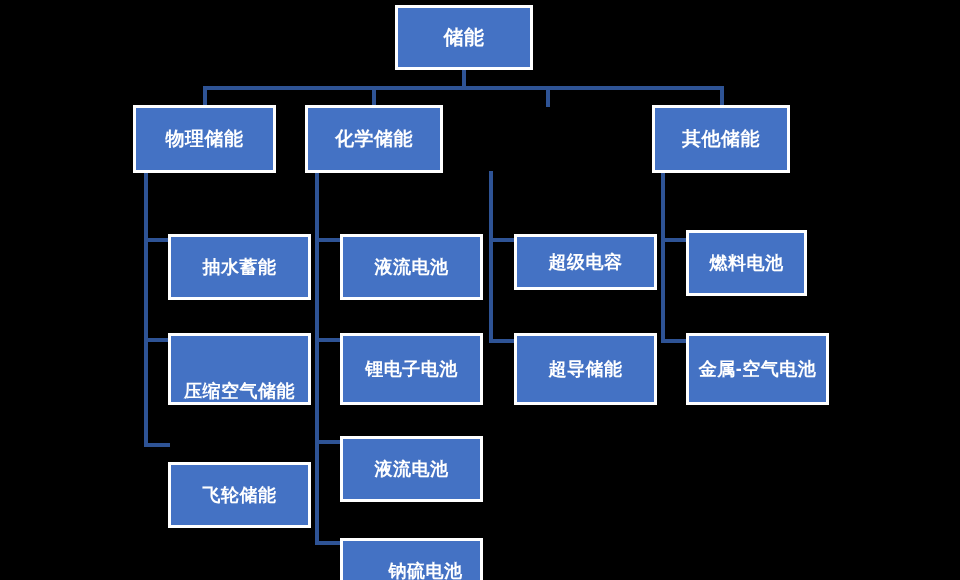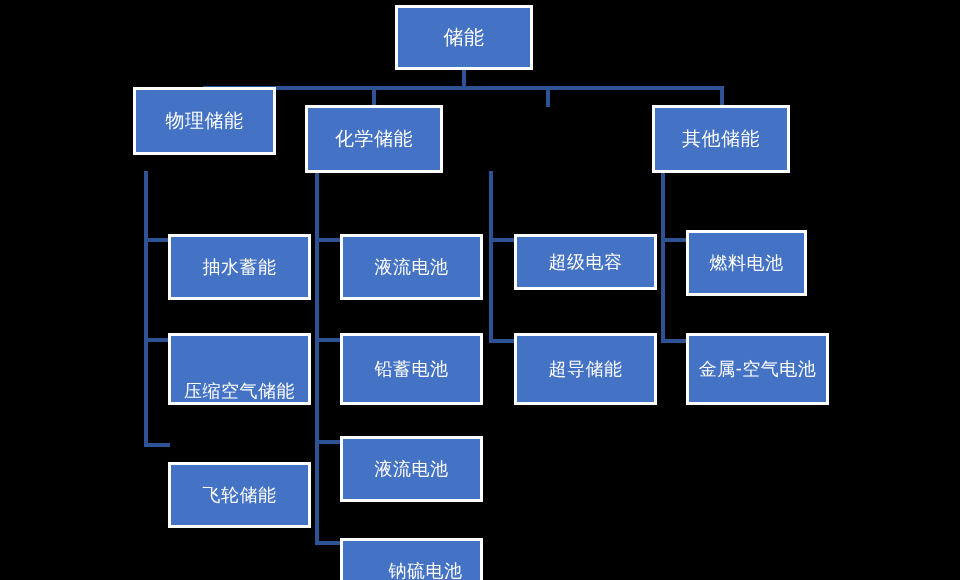--- a/index.html
+++ b/index.html
@@ -8,20 +8,21 @@
     padding: 0;
     background: #000000;
   }
   #canvas {
     position: relative;
     width: 960px;
     height: 580px;
     background: #000000;
     overflow: hidden;
     font-family: "Liberation Sans", "DejaVu Sans", sans-serif;
+    font-weight: bold;
   }
   .node {
     position: absolute;
     box-sizing: border-box;
     background: #4472C4;
     border: 3px solid #FFFFFF;
     display: flex;
     align-items: center;
     justify-content: center;
     text-align: center;
@@ -74,21 +75,21 @@
   <div class="conn h" style="left:489px; top:339px; width:26px;"></div>
 
   <div class="conn v" style="left:661px; top:171px; height:172px;"></div>
   <div class="conn h" style="left:661px; top:238px; width:26px;"></div>
   <div class="conn h" style="left:661px; top:339px; width:26px;"></div>
 
   <div class="node root" style="left:395px; top:5px; width:138px; height:65px;">
     <span class="label">储能</span>
   </div>
 
-  <div class="node lvl2" style="left:133px; top:87px; width:143px; height:68px;">
+  <div class="node lvl2" style="left:133px; top:105px; width:143px; height:68px;">
     <span class="label">物理储能</span>
   </div>
   <div class="node lvl2" style="left:305px; top:105px; width:138px; height:68px;">
     <span class="label">化学储能</span>
   </div>
   <div class="node lvl2" style="left:652px; top:105px; width:138px; height:68px;">
     <span class="label">其他储能</span>
   </div>
 
   <div class="node lvl3" style="left:168px; top:206px; width:143px; height:66px;">
@@ -98,21 +99,21 @@
     <span class="label">压缩空气储能</span>
   </div>
   <div class="node lvl3" style="left:168px; top:434px; width:143px; height:66px;">
     <span class="label">飞轮储能</span>
   </div>
 
   <div class="node lvl3" style="left:340px; top:206px; width:143px; height:66px;">
     <span class="label">液流电池</span>
   </div>
   <div class="node lvl3" style="left:340px; top:305px; width:143px; height:72px;">
-    <span class="label">铅蓄电池</span>
+    <span class="label">锂电子电池</span>
   </div>
   <div class="node lvl3" style="left:340px; top:408px; width:143px; height:66px;">
     <span class="label">液流电池</span>
   </div>
   <div class="node lvl3" style="left:340px; top:510px; width:143px; height:66px;padding-left:28px;">
     <span class="label">钠硫电池</span>
   </div>
 
   <div class="node lvl3" style="left:514px; top:206px; width:143px; height:56px;">
     <span class="label">超级电容</span>

